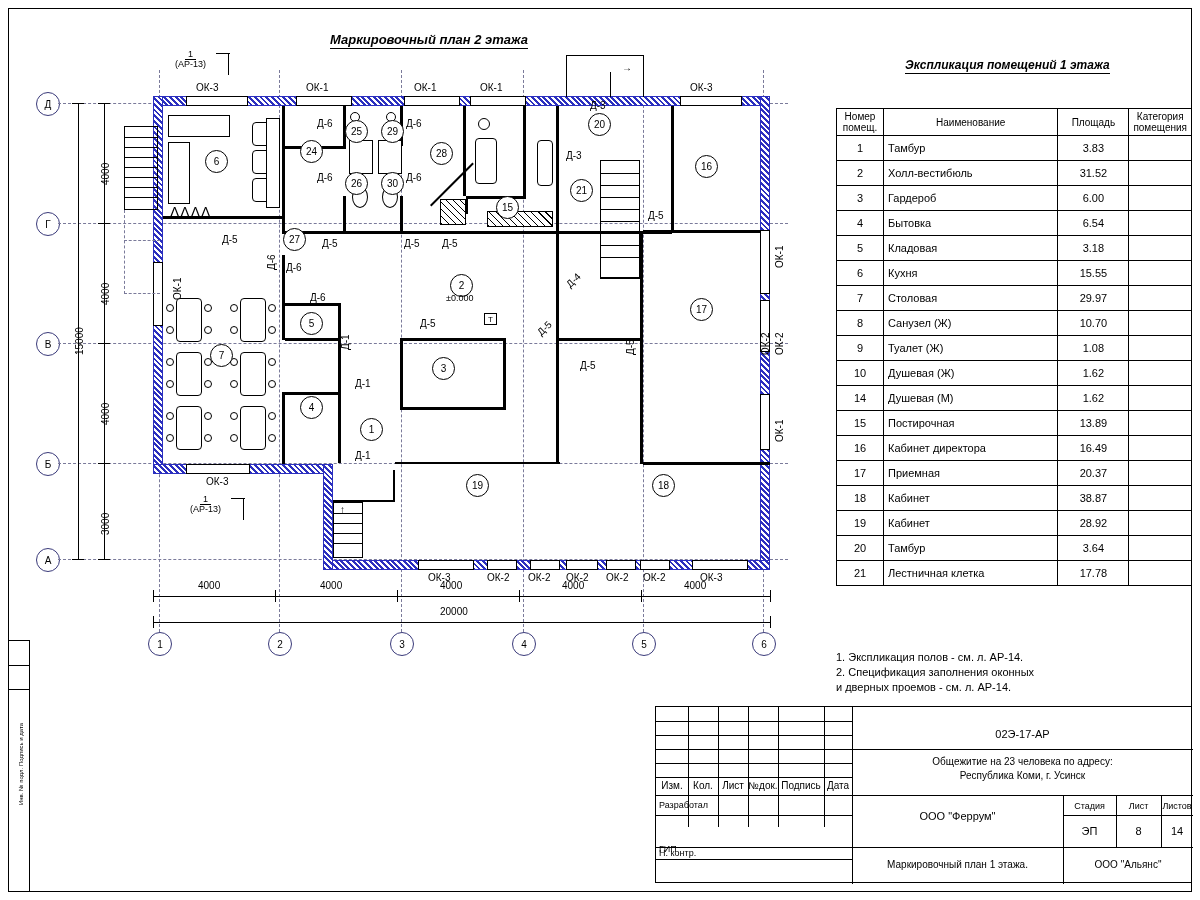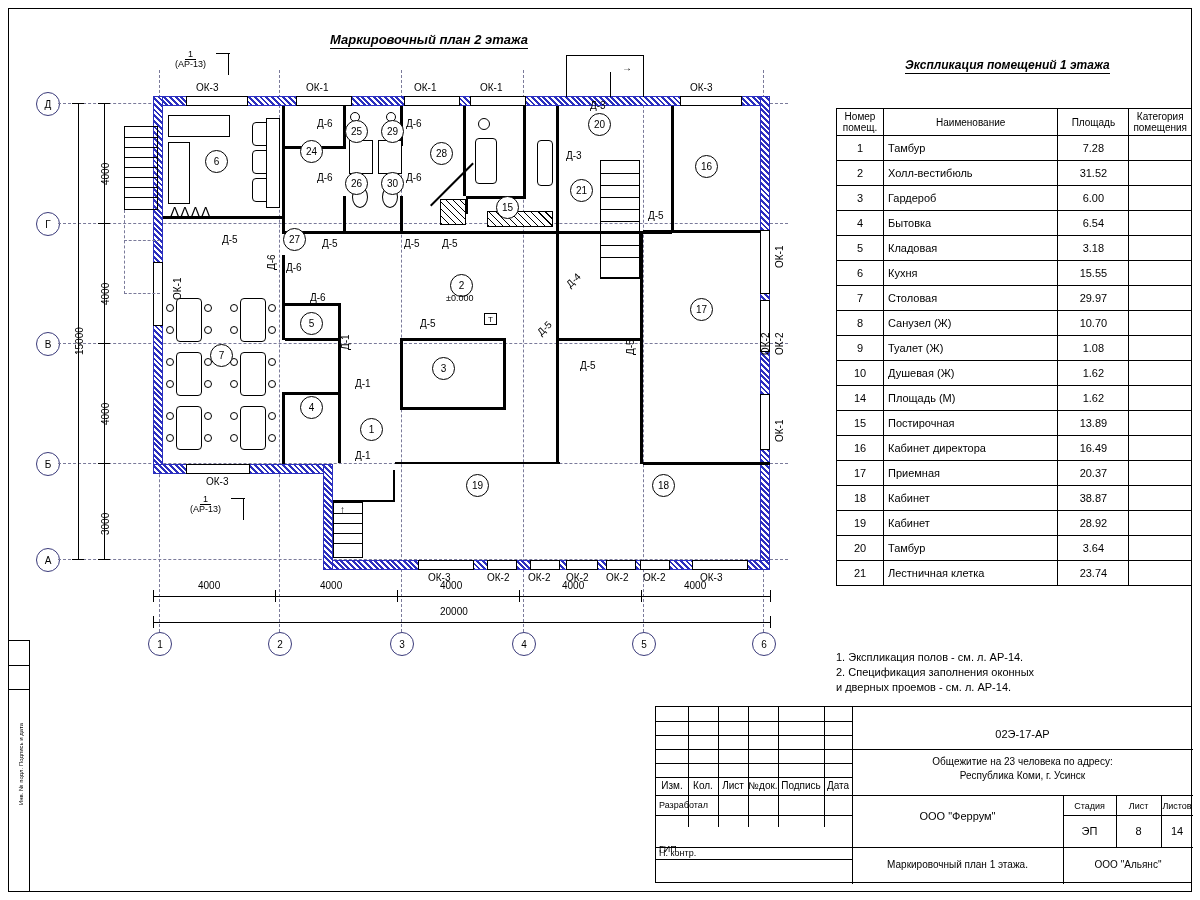--- a/index.html
+++ b/index.html
@@ -434,21 +434,21 @@
   <tbody>
       <tr class="hdr">
     <th>Номер помещ.</th>
     <th>Наименование</th>
     <th>Площадь</th>
     <th>Категория помещения</th>
   </tr>
   <tr>
         <td class="num">1</td>
         <td class="name">Тамбур</td>
-        <td class="area">7.28</td>
+        <td class="area">3.83</td>
         <td class="k"></td>
       </tr>
   <tr>
         <td class="num">2</td>
         <td class="name">Холл-вестибюль</td>
         <td class="area">31.52</td>
         <td class="k"></td>
       </tr>
   <tr>
         <td class="num">3</td>
@@ -493,21 +493,21 @@
         <td class="k"></td>
       </tr>
   <tr>
         <td class="num">10</td>
         <td class="name">Душевая (Ж)</td>
         <td class="area">1.62</td>
         <td class="k"></td>
       </tr>
   <tr>
         <td class="num">14</td>
-        <td class="name">Площадь (М)</td>
+        <td class="name">Душевая (М)</td>
         <td class="area">1.62</td>
         <td class="k"></td>
       </tr>
   <tr>
         <td class="num">15</td>
         <td class="name">Постирочная</td>
         <td class="area">13.89</td>
         <td class="k"></td>
       </tr>
   <tr>
@@ -536,21 +536,21 @@
       </tr>
   <tr>
         <td class="num">20</td>
         <td class="name">Тамбур</td>
         <td class="area">3.64</td>
         <td class="k"></td>
       </tr>
   <tr>
         <td class="num">21</td>
         <td class="name">Лестничная клетка</td>
-        <td class="area">23.74</td>
+        <td class="area">17.78</td>
         <td class="k"></td>
       </tr>
 </tbody>
   </table>
 
 <div class="notes">
   <div>1. Экспликация полов - см. л. АР-14.</div>
   <div>2. Спецификация заполнения оконных</div>
   <div>    и дверных проемов - см. л. АР-14.</div>
 </div>

